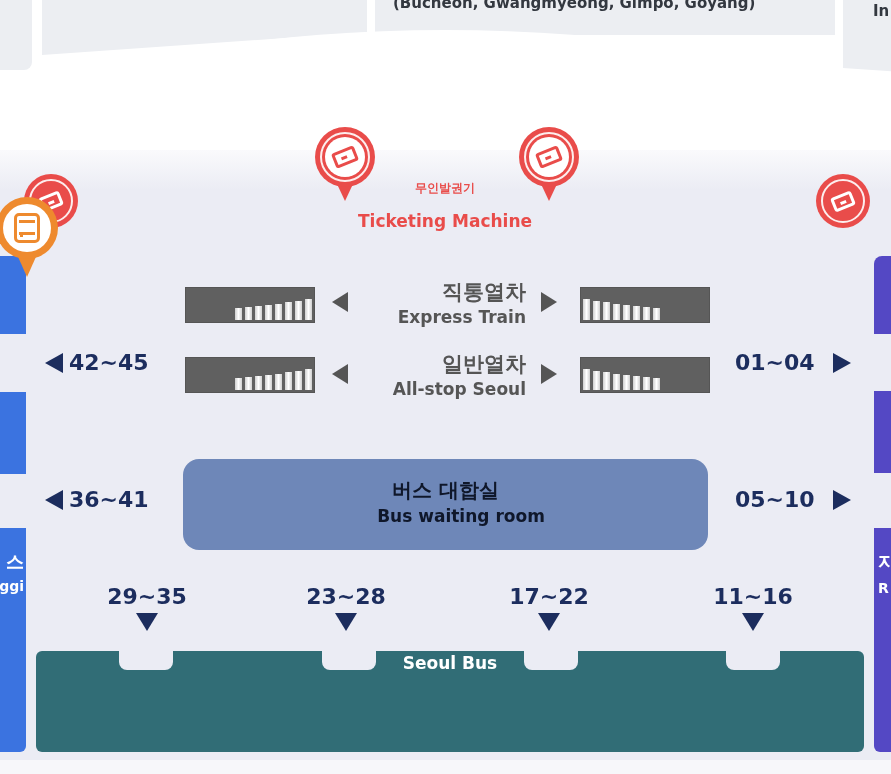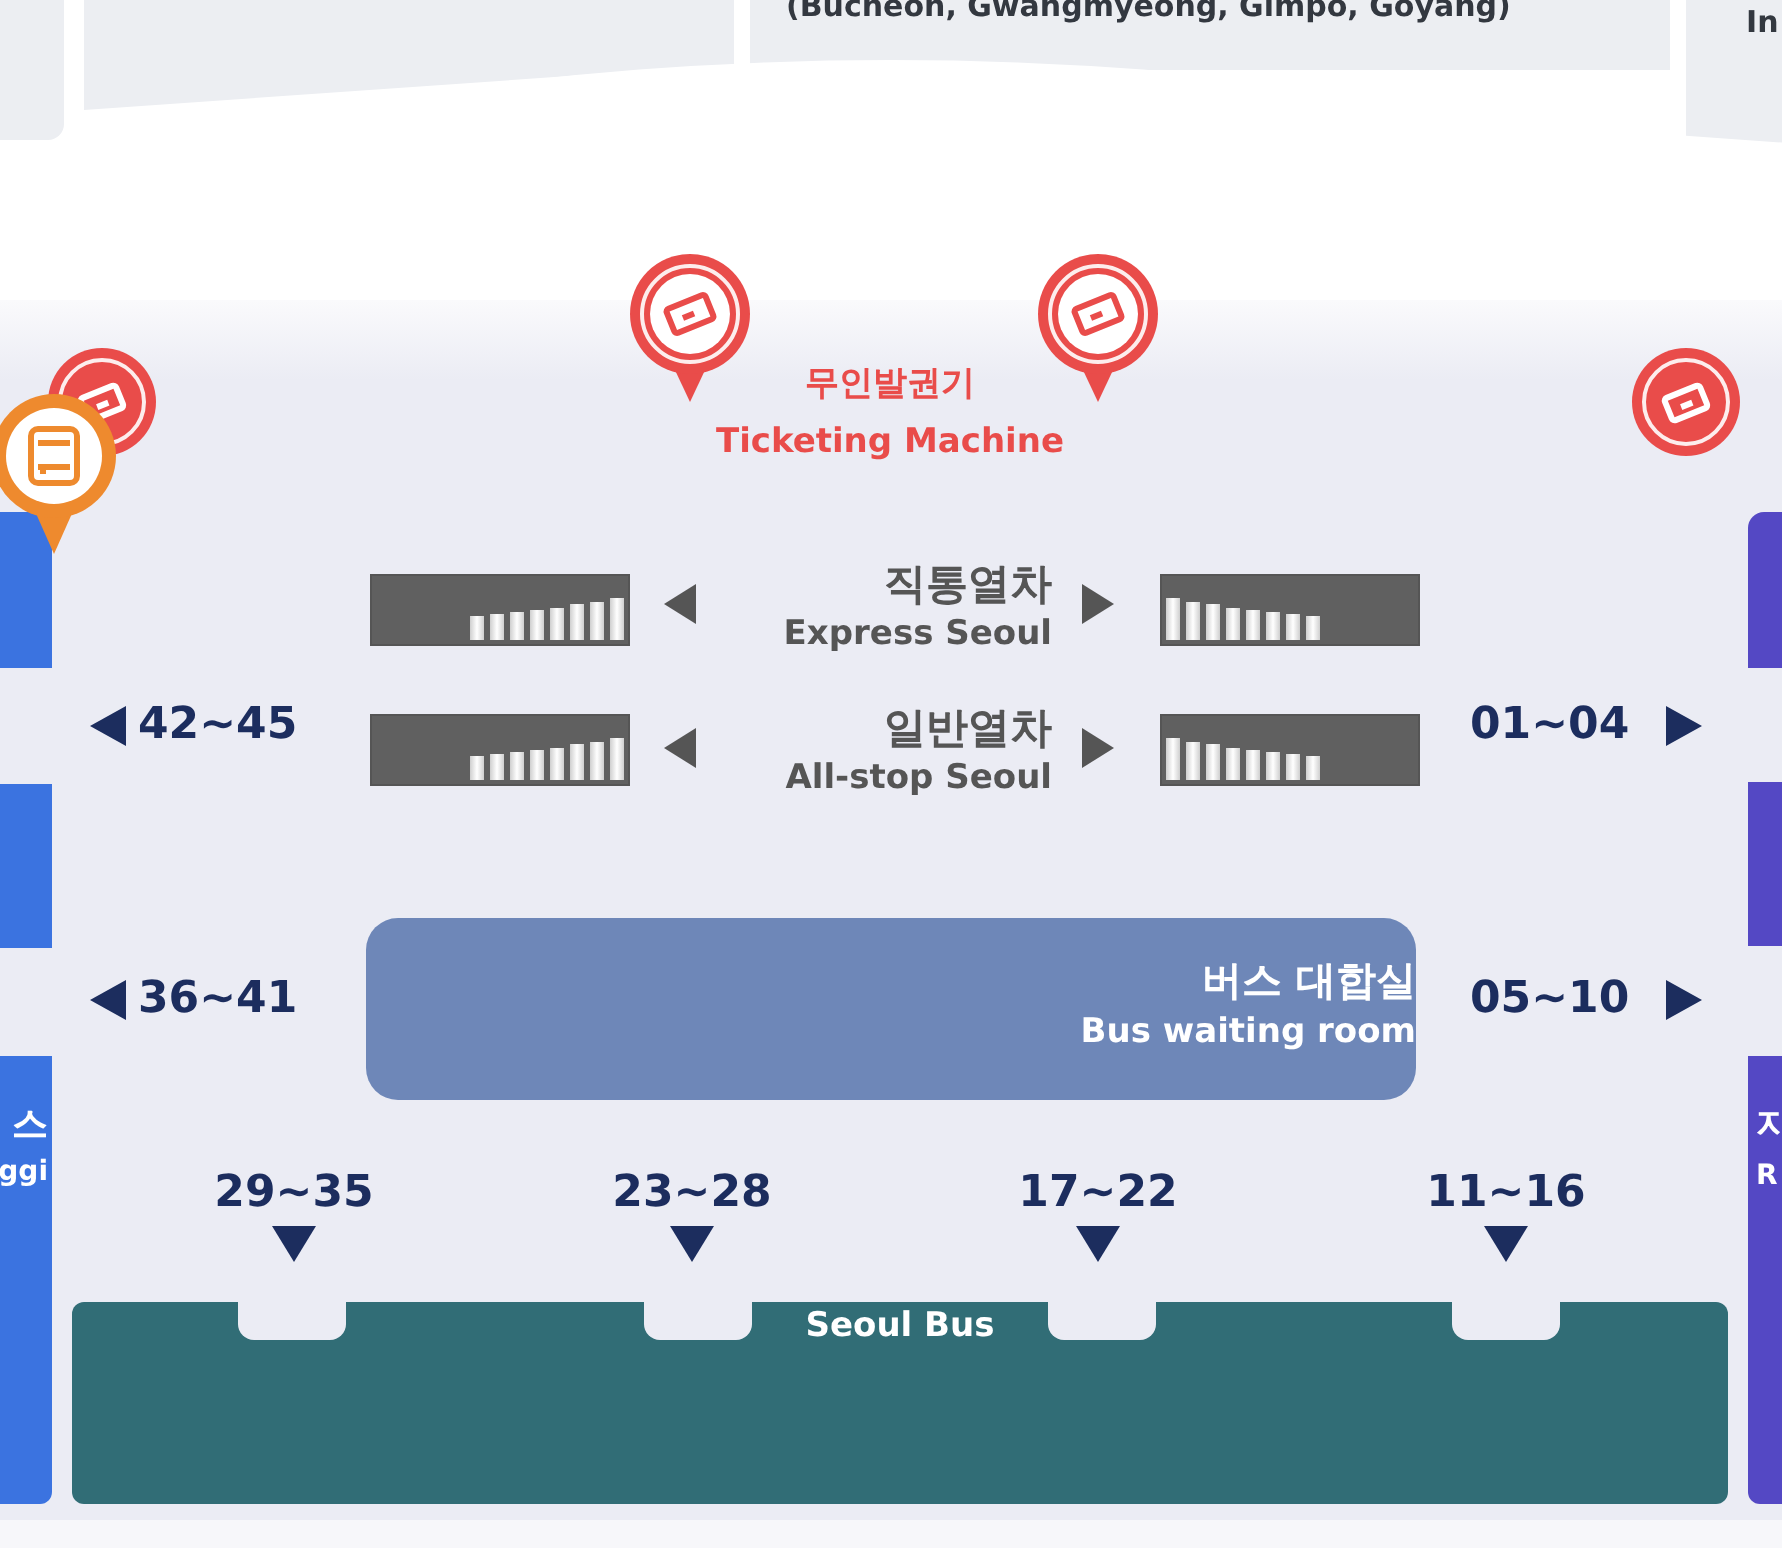--- a/index.html
+++ b/index.html
@@ -55,21 +55,21 @@
 
   .bus-pin { position: absolute; left: -4px; top: 197px; width: 62px; height: 82px; }
   .bus-pin .head { position: absolute; left: 0; top: 0; width: 62px; height: 62px; border-radius: 50%; background: #ee8a2e; }
   .bus-pin .tip { position: absolute; left: 15px; top: 44px; border-left: 16px solid transparent; border-right: 16px solid transparent; border-top: 36px solid #ee8a2e; }
   .bus-pin .inner { position: absolute; left: 7px; top: 7px; width: 48px; height: 48px; border-radius: 50%; background: #fff; }
   .bus-glyph { position: absolute; left: 11px; top: 9px; width: 26px; height: 30px; border: 3px solid #ee8a2e; border-radius: 5px; }
   .bus-glyph::before { content: ""; position: absolute; left: 2px; right: 2px; top: 4px; height: 9px; border-top: 3px solid #ee8a2e; border-bottom: 3px solid #ee8a2e; }
   .bus-glyph::after { content: ""; position: absolute; left: 3px; bottom: 3px; width: 14px; height: 3px; border-left: 3px solid #ee8a2e; border-right: 3px solid #ee8a2e; }
 
   .tm-label { position: absolute; left: 340px; width: 210px; text-align: center; color: #e94c4a; font-weight: bold; }
-  .tm-ko { top: 180px; font-size: 17px; }
+  .tm-ko { top: 180px; font-size: 12px; }
   .tm-en { top: 211px; font-size: 17px; }
 
   
   .train { position: absolute; width: 130px; height: 36px; background: #606060; border: 1px solid #555; overflow: hidden; }
   .train .bars { position: absolute; bottom: 2px; display: flex; gap: 3px; align-items: flex-end; }
   .train .bar { width: 7px; background: linear-gradient(90deg, #cfcfcf, #ffffff 50%, #cfcfcf); }
   .train.left .bars { right: 2px; }
   .train.right .bars { left: 2px; }
   .tri { position: absolute; width: 0; height: 0; }
   .tri.left-g { border-top: 10px solid transparent; border-bottom: 10px solid transparent; border-right: 16px solid #555; }
@@ -80,21 +80,21 @@
   .train-label .en { display: block; font-size: 17px; margin-top: 1px; }
 
   
   .gate { position: absolute; color: #1c2d5e; font-weight: bold; font-size: 22px; white-space: nowrap; display: flex; align-items: center; }
   .navtri-l { width: 0; height: 0; border-top: 10px solid transparent; border-bottom: 10px solid transparent; border-right: 18px solid #1c2d5e; margin-right: 6px; }
   .navtri-r { width: 0; height: 0; border-top: 10px solid transparent; border-bottom: 10px solid transparent; border-left: 18px solid #1c2d5e; margin-left: 18px; }
   .gate-down { position: absolute; width: 90px; text-align: center; color: #1c2d5e; font-weight: bold; font-size: 22px; }
   .navtri-d { margin: 4px auto 0; width: 0; height: 0; border-left: 11px solid transparent; border-right: 11px solid transparent; border-top: 18px solid #1c2d5e; }
 
   
-  .waiting { position: absolute; left: 183px; top: 459px; width: 525px; height: 91px; background: #6e87b8; border-radius: 16px; color: #ffffff; text-align: right; font-weight: bold; }
+  .waiting { position: absolute; left: 183px; top: 459px; width: 525px; height: 91px; background: #6e87b8; border-radius: 16px; color: #0f172a; text-align: center; font-weight: bold; }
   .waiting .ko { display: block; margin-top: 18px; font-size: 20px; }
   .waiting .en { display: block; margin-top: 2px; font-size: 17px; margin-left: 31px; }
 
   
   .seoul { position: absolute; left: 36px; top: 651px; width: 828px; height: 101px; background: #316d76; border-radius: 6px; color: #fff; text-align: center; font-weight: bold; }
   .seoul .notch { position: absolute; top: 0; width: 54px; height: 19px; background: #ebecf4; border-radius: 0 0 8px 8px; }
   .seoul .ko { display: block; margin-top: 26px; font-size: 20px; }
   .seoul .en { display: block; margin-top: 2px; font-size: 17px; }
 </style>
 </head>
@@ -171,21 +171,21 @@
       <div class="bar" style="height:15px"></div>
       <div class="bar" style="height:16px"></div>
       <div class="bar" style="height:18px"></div>
       <div class="bar" style="height:19px"></div>
       <div class="bar" style="height:21px"></div>
   </div>
 </div>
 <div class="tri left-g" style="left:332px; top:292px;"></div>
 <div class="train-label" style="top:278px;">
   <span class="ko">직통열차</span>
-  <span class="en">Express Seoul</span>
+  <span class="en">Express Train</span>
 </div>
 <div class="tri right-g" style="left:541px; top:292px;"></div>
 <div class="train right" style="left:580px; top:287px;">
   <div class="bars">
     <div class="bar" style="height:21px"></div>
       <div class="bar" style="height:19px"></div>
       <div class="bar" style="height:18px"></div>
       <div class="bar" style="height:16px"></div>
       <div class="bar" style="height:15px"></div>
       <div class="bar" style="height:14px"></div>

